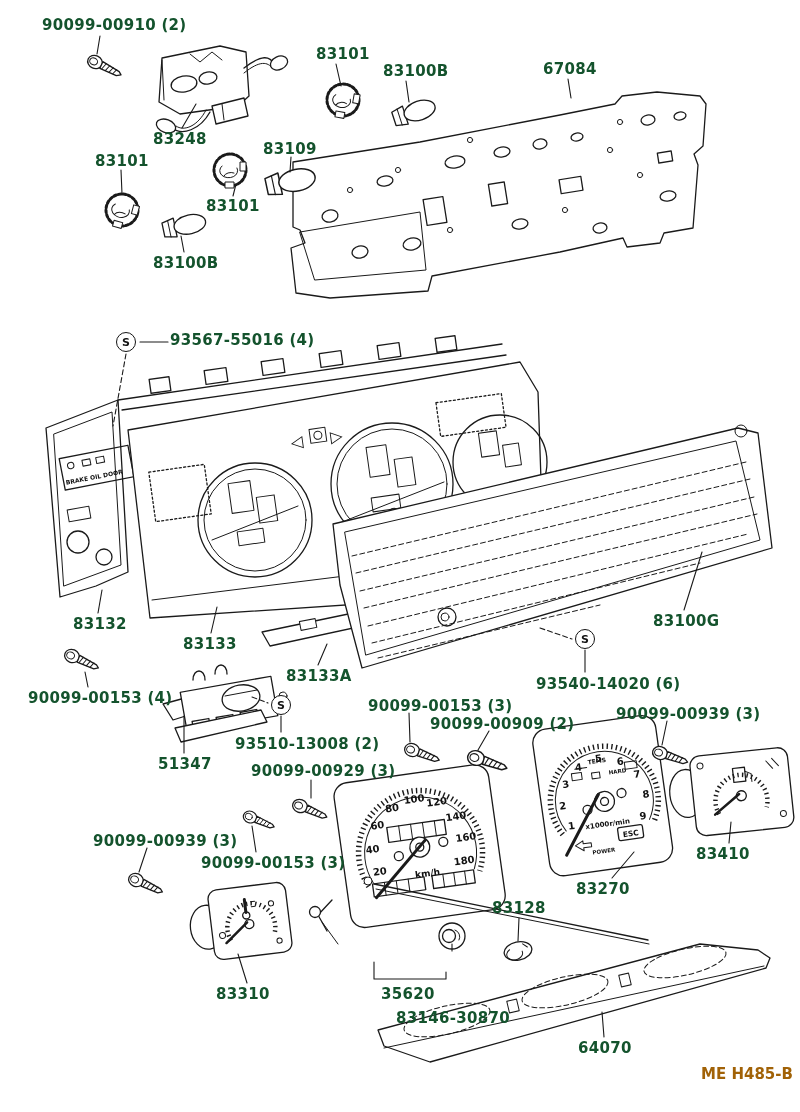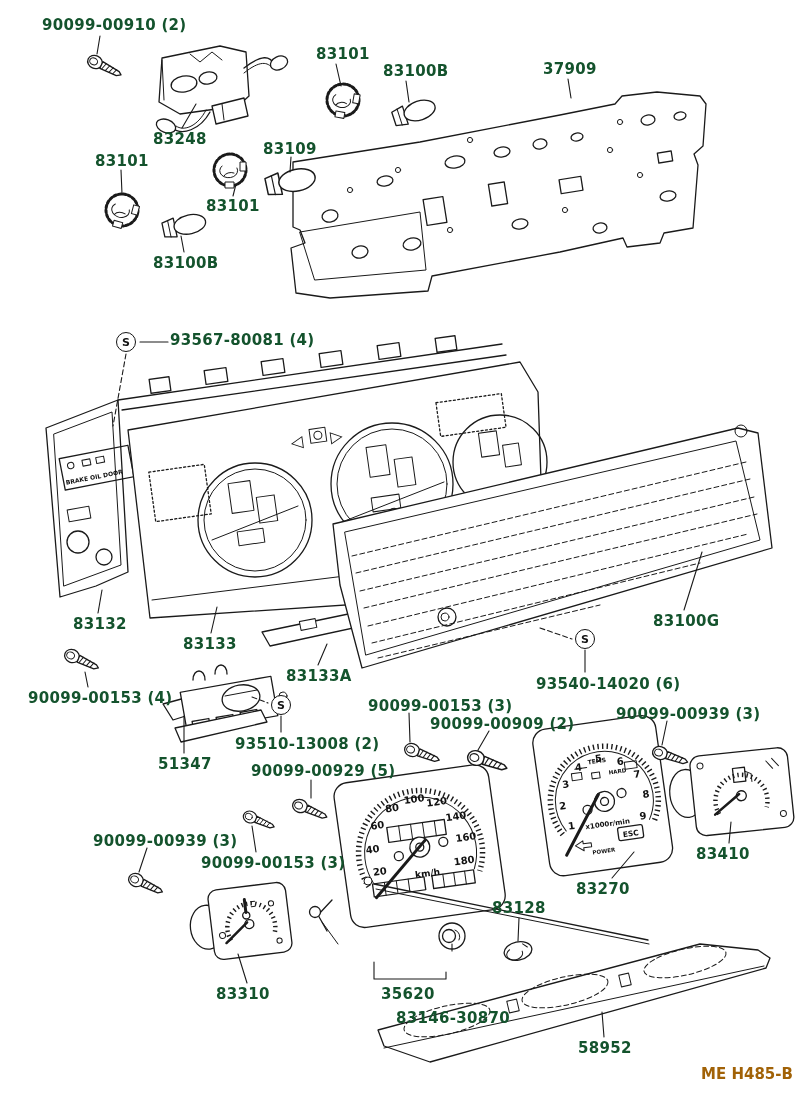--- a/index.html
+++ b/index.html
@@ -363,45 +363,45 @@
     <line x1="126" y1="354" x2="113" y2="426"></line>
     <line x1="540" y1="628" x2="572" y2="639"></line>
     <line x1="252" y1="697" x2="268" y2="703"></line>
   </g>
 </svg>
 
 <div class="part-label" style="left:42px;top:16px">90099-00910 (2)</div>
 <div class="part-label" style="left:153px;top:130px">83248</div>
 <div class="part-label" style="left:316px;top:45px">83101</div>
 <div class="part-label" style="left:383px;top:62px">83100B</div>
-<div class="part-label" style="left:543px;top:60px">37909</div>
+<div class="part-label" style="left:543px;top:60px">67084</div>
 <div class="part-label" style="left:95px;top:152px">83101</div>
 <div class="part-label" style="left:263px;top:140px">83109</div>
 <div class="part-label" style="left:206px;top:197px">83101</div>
 <div class="part-label" style="left:153px;top:254px">83100B</div>
 <div class="s-marker" style="left:116px;top:332px">S</div>
-<div class="part-label" style="left:170px;top:331px">93567-80081 (4)</div>
+<div class="part-label" style="left:170px;top:331px">93567-55016 (4)</div>
 <div class="part-label" style="left:73px;top:615px">83132</div>
 <div class="part-label" style="left:183px;top:635px">83133</div>
 <div class="part-label" style="left:286px;top:667px">83133A</div>
 <div class="part-label" style="left:653px;top:612px">83100G</div>
 <div class="s-marker" style="left:575px;top:629px">S</div>
 <div class="part-label" style="left:536px;top:675px">93540-14020 (6)</div>
 <div class="part-label" style="left:28px;top:689px">90099-00153 (4)</div>
 <div class="part-label" style="left:158px;top:755px">51347</div>
 <div class="s-marker" style="left:271px;top:695px">S</div>
 <div class="part-label" style="left:235px;top:735px">93510-13008 (2)</div>
-<div class="part-label" style="left:251px;top:762px">90099-00929 (5)</div>
+<div class="part-label" style="left:251px;top:762px">90099-00929 (3)</div>
 <div class="part-label" style="left:368px;top:697px">90099-00153 (3)</div>
 <div class="part-label" style="left:430px;top:715px">90099-00909 (2)</div>
 <div class="part-label" style="left:616px;top:705px">90099-00939 (3)</div>
 <div class="part-label" style="left:93px;top:832px">90099-00939 (3)</div>
 <div class="part-label" style="left:201px;top:854px">90099-00153 (3)</div>
 <div class="part-label" style="left:216px;top:985px">83310</div>
 <div class="part-label" style="left:381px;top:985px">35620</div>
 <div class="part-label" style="left:396px;top:1009px">83146-30870</div>
 <div class="part-label" style="left:492px;top:899px">83128</div>
 <div class="part-label" style="left:576px;top:880px">83270</div>
 <div class="part-label" style="left:696px;top:845px">83410</div>
-<div class="part-label" style="left:578px;top:1039px">58952</div>
+<div class="part-label" style="left:578px;top:1039px">64070</div>
 <div class="fig-code" style="left:701px;top:1065px">ME H485-B</div>
 
 </div>
 
 </body></html>

